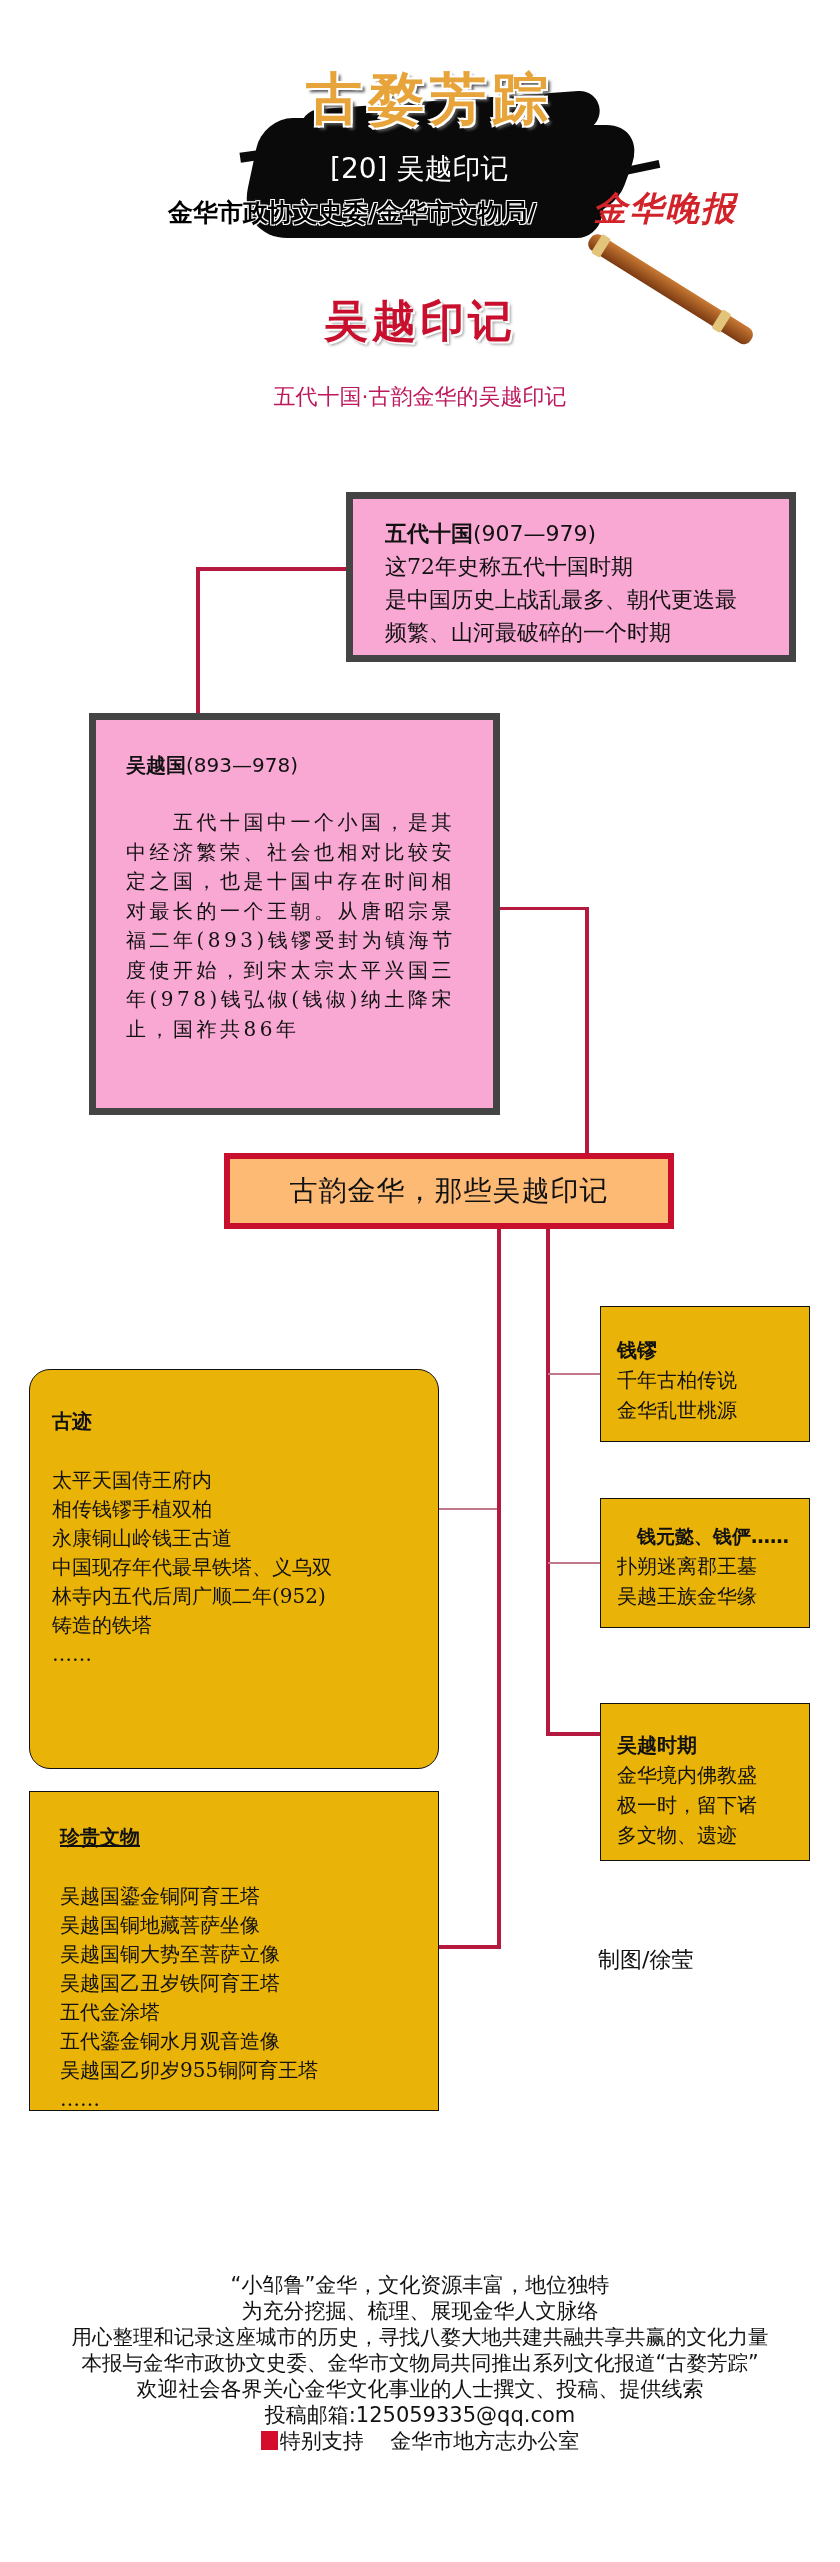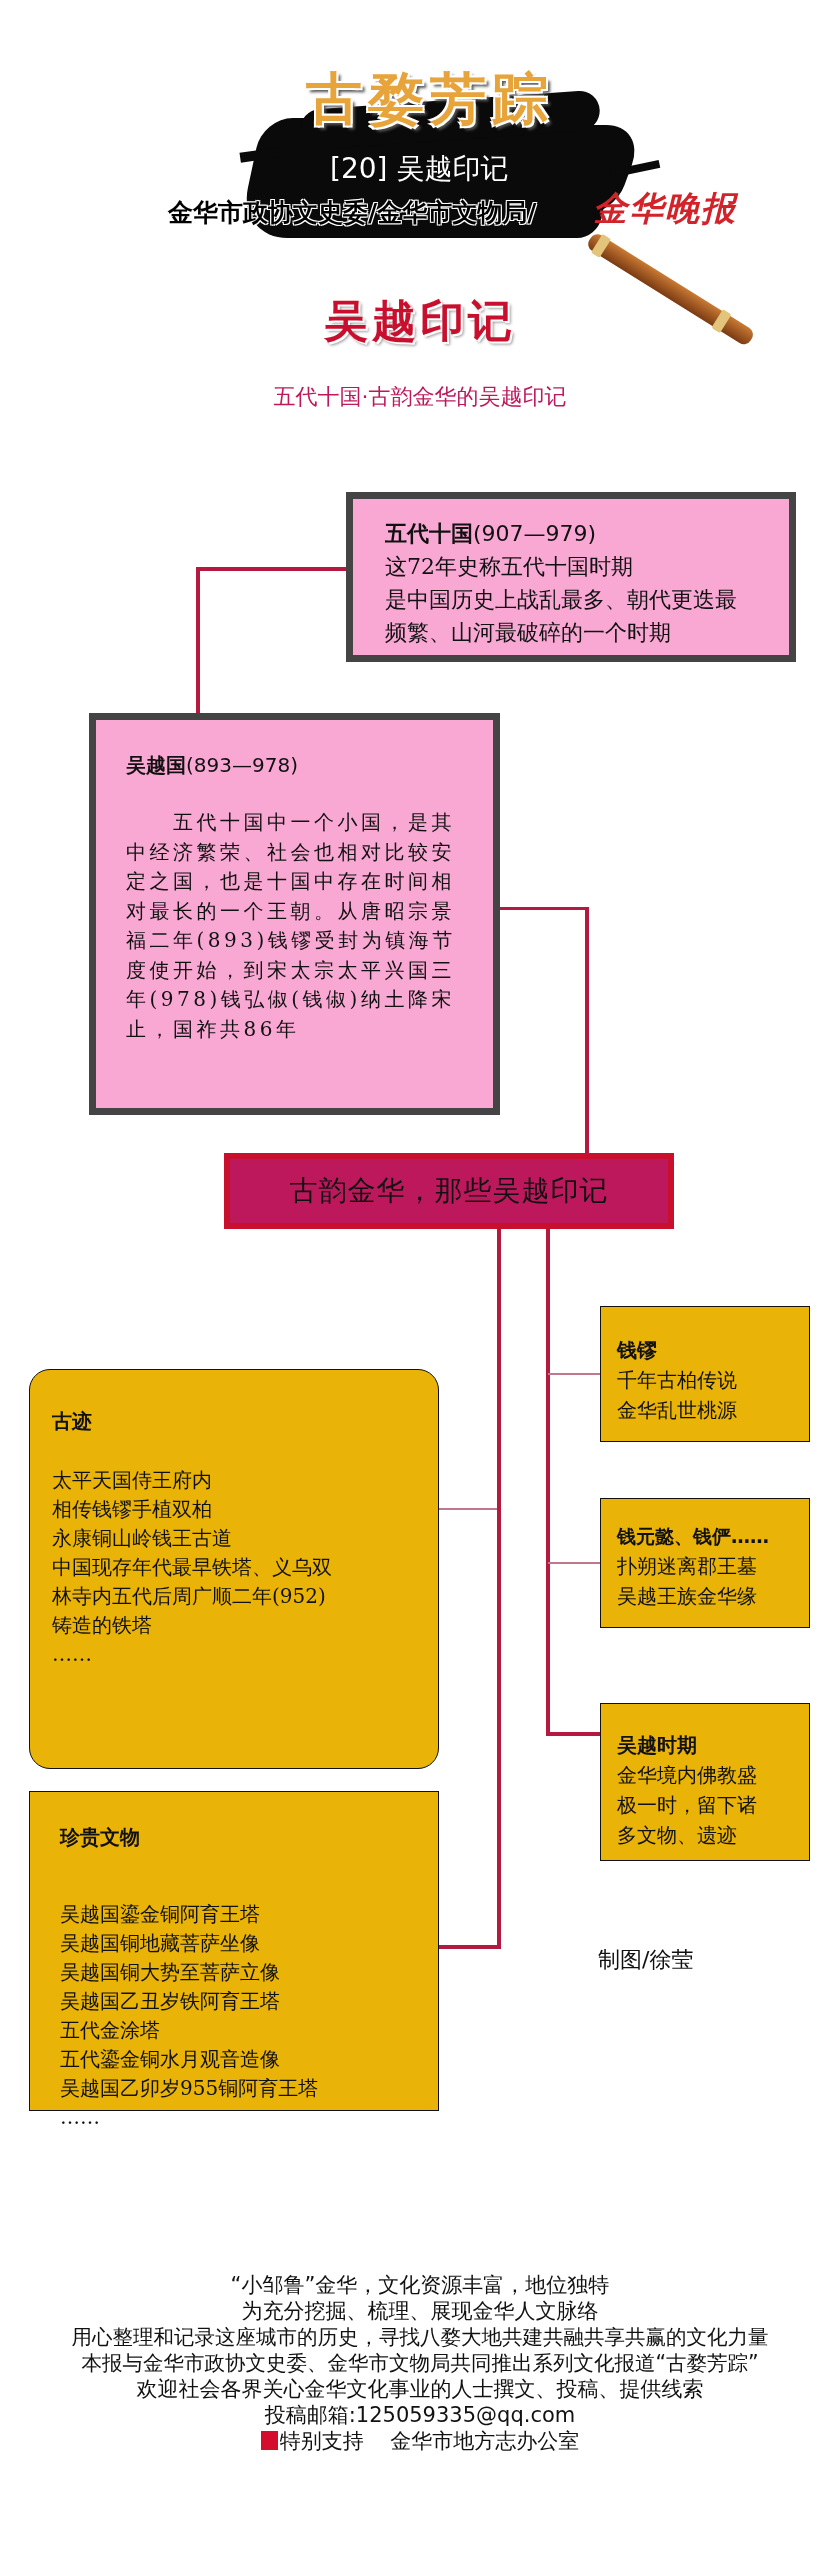--- a/index.html
+++ b/index.html
@@ -23,21 +23,21 @@
   .main-title { position: absolute; left: 0; width: 840px; top: 292px; text-align: center;
                 font-size: 44px; font-weight: bold; color: #c8102e; letter-spacing: 4px;
                 text-shadow: 2px 2px 0 #fff, 3px 3px 3px #999; }
   .subtitle { position: absolute; left: 0; width: 840px; top: 362px; text-align: center; font-size: 22px; color: #be185d; margin-top: 20px; }
 
   
   .rl { position: absolute; background: #b5193f; }
   .pl { position: absolute; background: #c0788a; }
   .box-dark { position: absolute; border: 7px solid #444; background: #f9a8d4; box-sizing: border-box; }
   .box-thin { position: absolute; border: 1.5px solid #111; background: #eab308; box-sizing: border-box; }
-  .box-red { position: absolute; border: 6px solid #c8102e; background: #be185d; box-sizing: border-box;
+  .box-red { position: absolute; border: 6px solid #c8102e; background: #fdba74; box-sizing: border-box;
              display: flex; align-items: center; justify-content: center; }
   .serif { font-family: "DejaVu Serif", "Liberation Serif", serif; }
   .heading { font-family: "DejaVu Sans", "Liberation Sans", sans-serif; font-weight: bold; }
   .years { font-family: "DejaVu Sans", sans-serif; font-weight: normal; }
   .line { display: block; white-space: nowrap; }
 
   .credit { position: absolute; left: 598px; top: 1945px; font-size: 22px; color: #111; }
   .credit b { font-weight: normal; }
 
   
@@ -123,21 +123,21 @@
 <div class="box-thin" style="left:600px; top:1306px; width:210px; height:136px; padding:28px 0 0 16px;">
   <div class="serif" style="font-size:20px; line-height:30px;">
     <span class="line heading">钱镠</span>
     <span class="line">千年古柏传说</span>
     <span class="line">金华乱世桃源</span>
   </div>
 </div>
 
 <div class="box-thin" style="left:600px; top:1498px; width:210px; height:130px; padding:22px 0 0 16px;">
   <div class="serif" style="font-size:20px; line-height:30px;">
-    <span class="line heading" style="font-size:19px;">钱元懿、钱俨……</span>
+    <span class="line heading" style="font-size:19px;text-align:center;">钱元懿、钱俨……</span>
     <span class="line">扑朔迷离郡王墓</span>
     <span class="line">吴越王族金华缘</span>
   </div>
 </div>
 
 <div class="box-thin" style="left:600px; top:1703px; width:210px; height:158px; padding:26px 0 0 16px;">
   <div class="serif" style="font-size:20px; line-height:30px;">
     <span class="line heading">吴越时期</span>
     <span class="line">金华境内佛教盛</span>
     <span class="line">极一时，留下诸</span>
@@ -155,21 +155,21 @@
       <span class="line">中国现存年代最早铁塔、义乌双</span>
       <span class="line">林寺内五代后周广顺二年(952)</span>
       <span class="line">铸造的铁塔</span>
       <span class="line">……</span>
     </div>
   </div>
 </div>
 
 <div class="box-thin" style="left:29px; top:1791px; width:410px; height:320px; padding:30px 0 0 30px;">
   <div class="serif" style="font-size:20px;">
-    <span class="line heading" style="line-height:30px; margin-bottom:48px;">珍贵文物</span>
+    <span class="line heading" style="line-height:30px; margin-bottom:30px;text-decoration:underline;">珍贵文物</span>
     <div style="line-height:29px;">
       <span class="line">吴越国鎏金铜阿育王塔</span>
       <span class="line">吴越国铜地藏菩萨坐像</span>
       <span class="line">吴越国铜大势至菩萨立像</span>
       <span class="line">吴越国乙丑岁铁阿育王塔</span>
       <span class="line">五代金涂塔</span>
       <span class="line">五代鎏金铜水月观音造像</span>
       <span class="line">吴越国乙卯岁955铜阿育王塔</span>
       <span class="line">……</span>
     </div>

